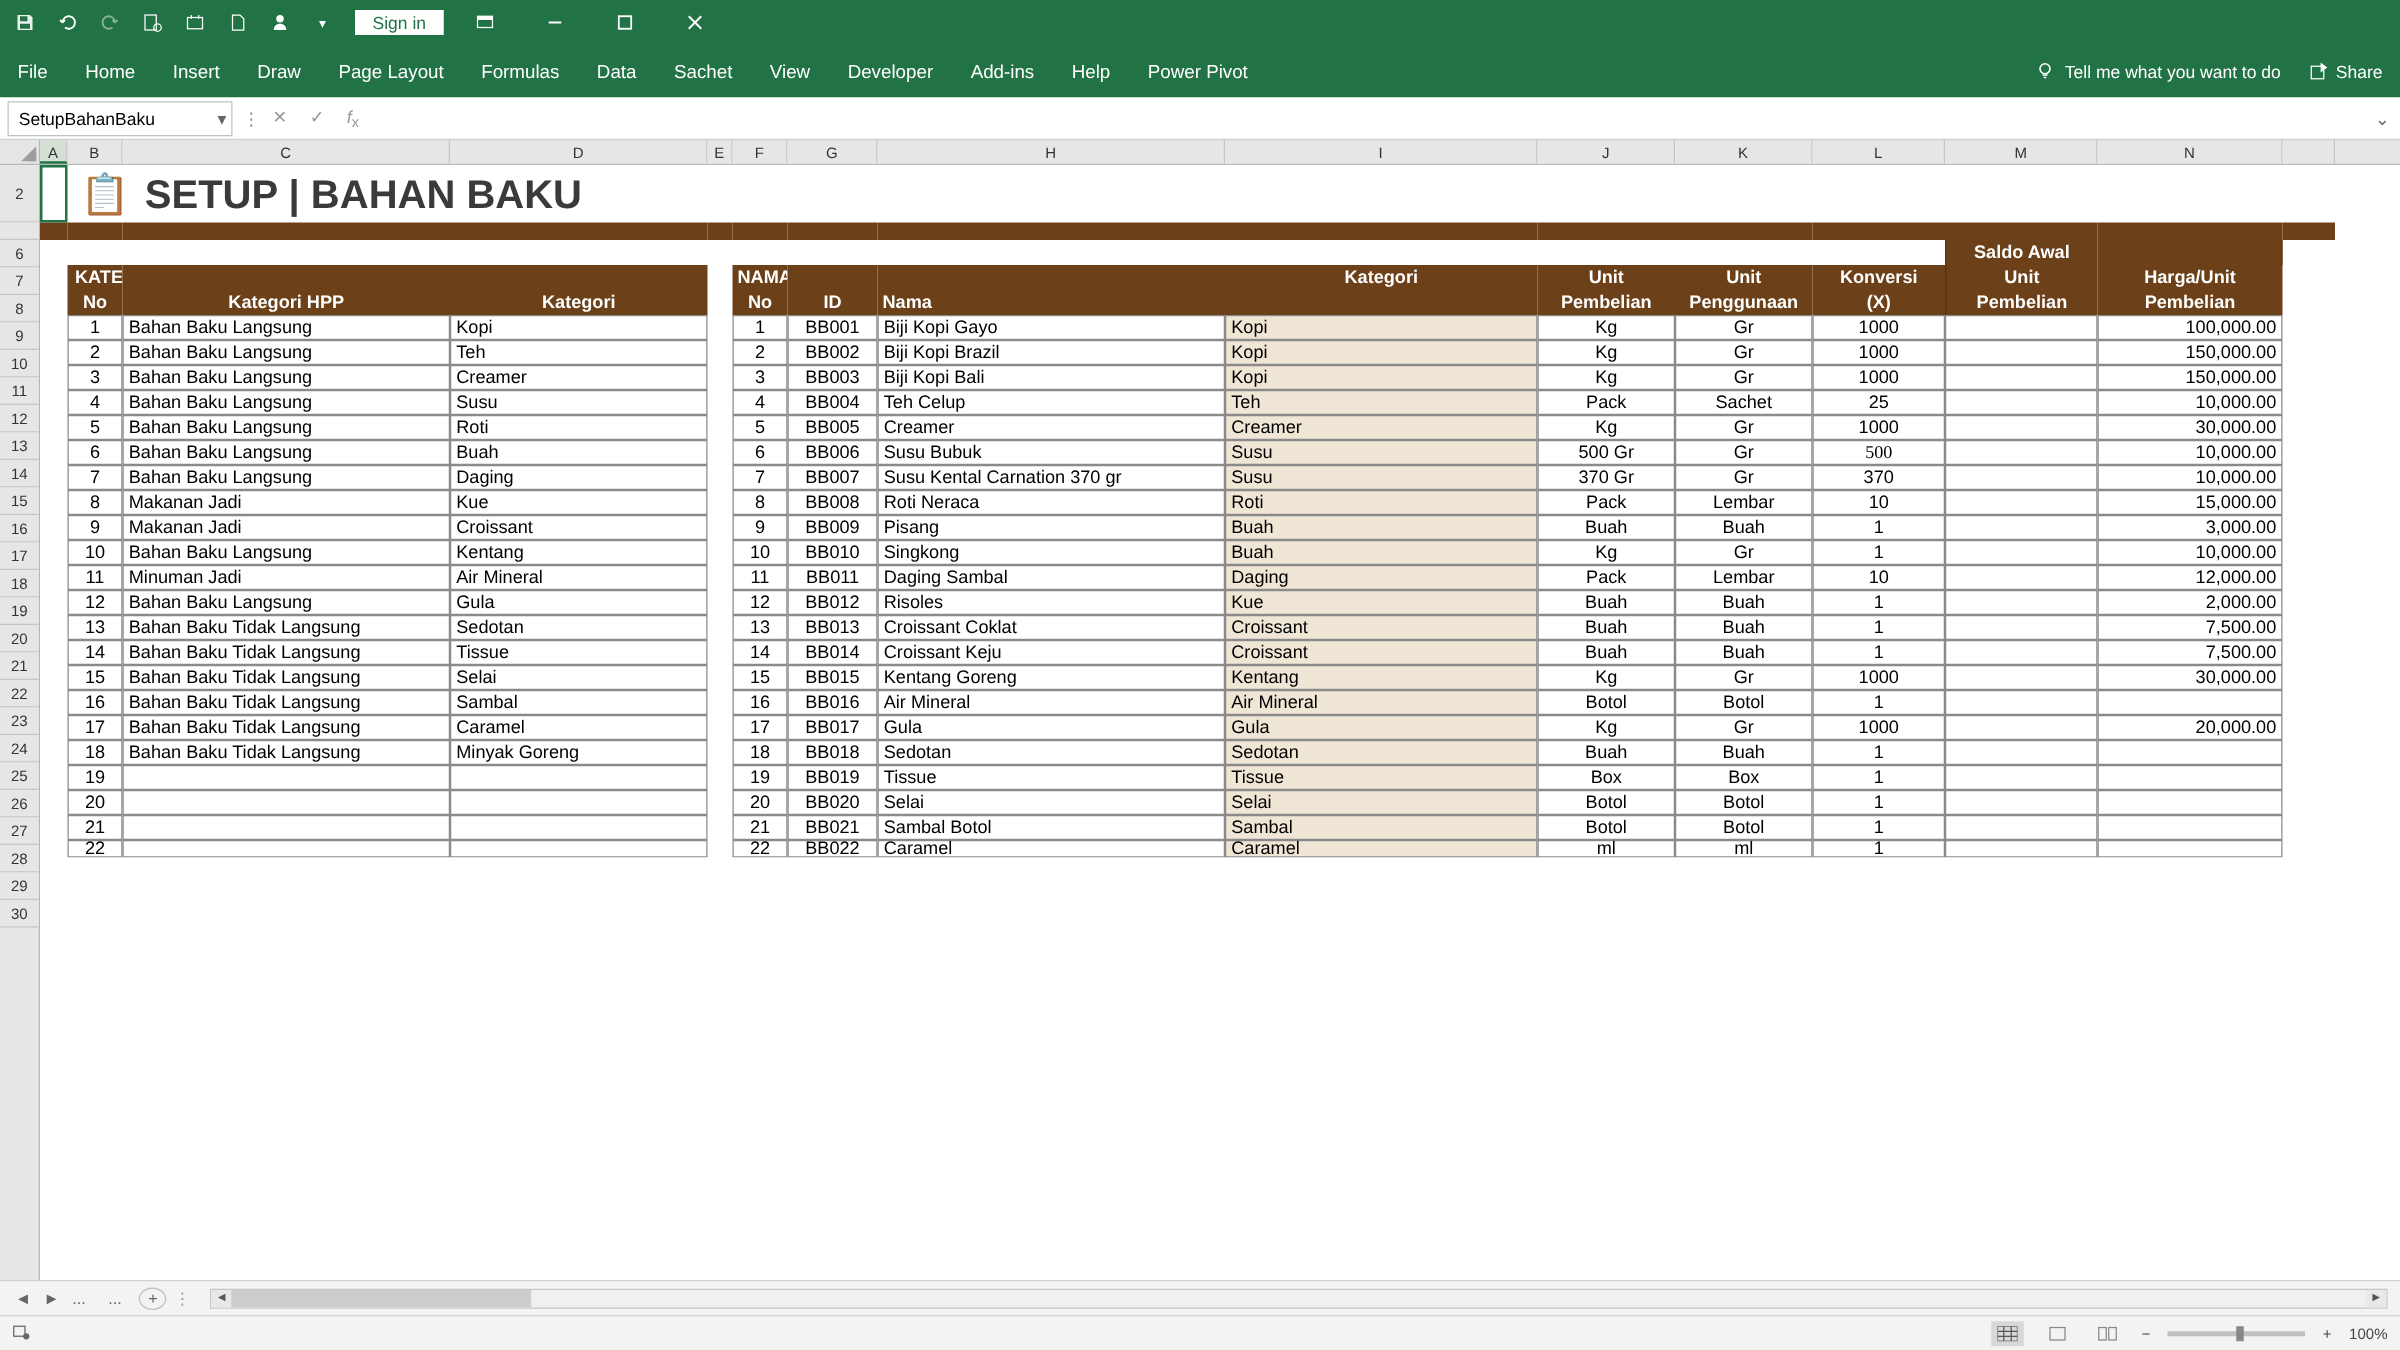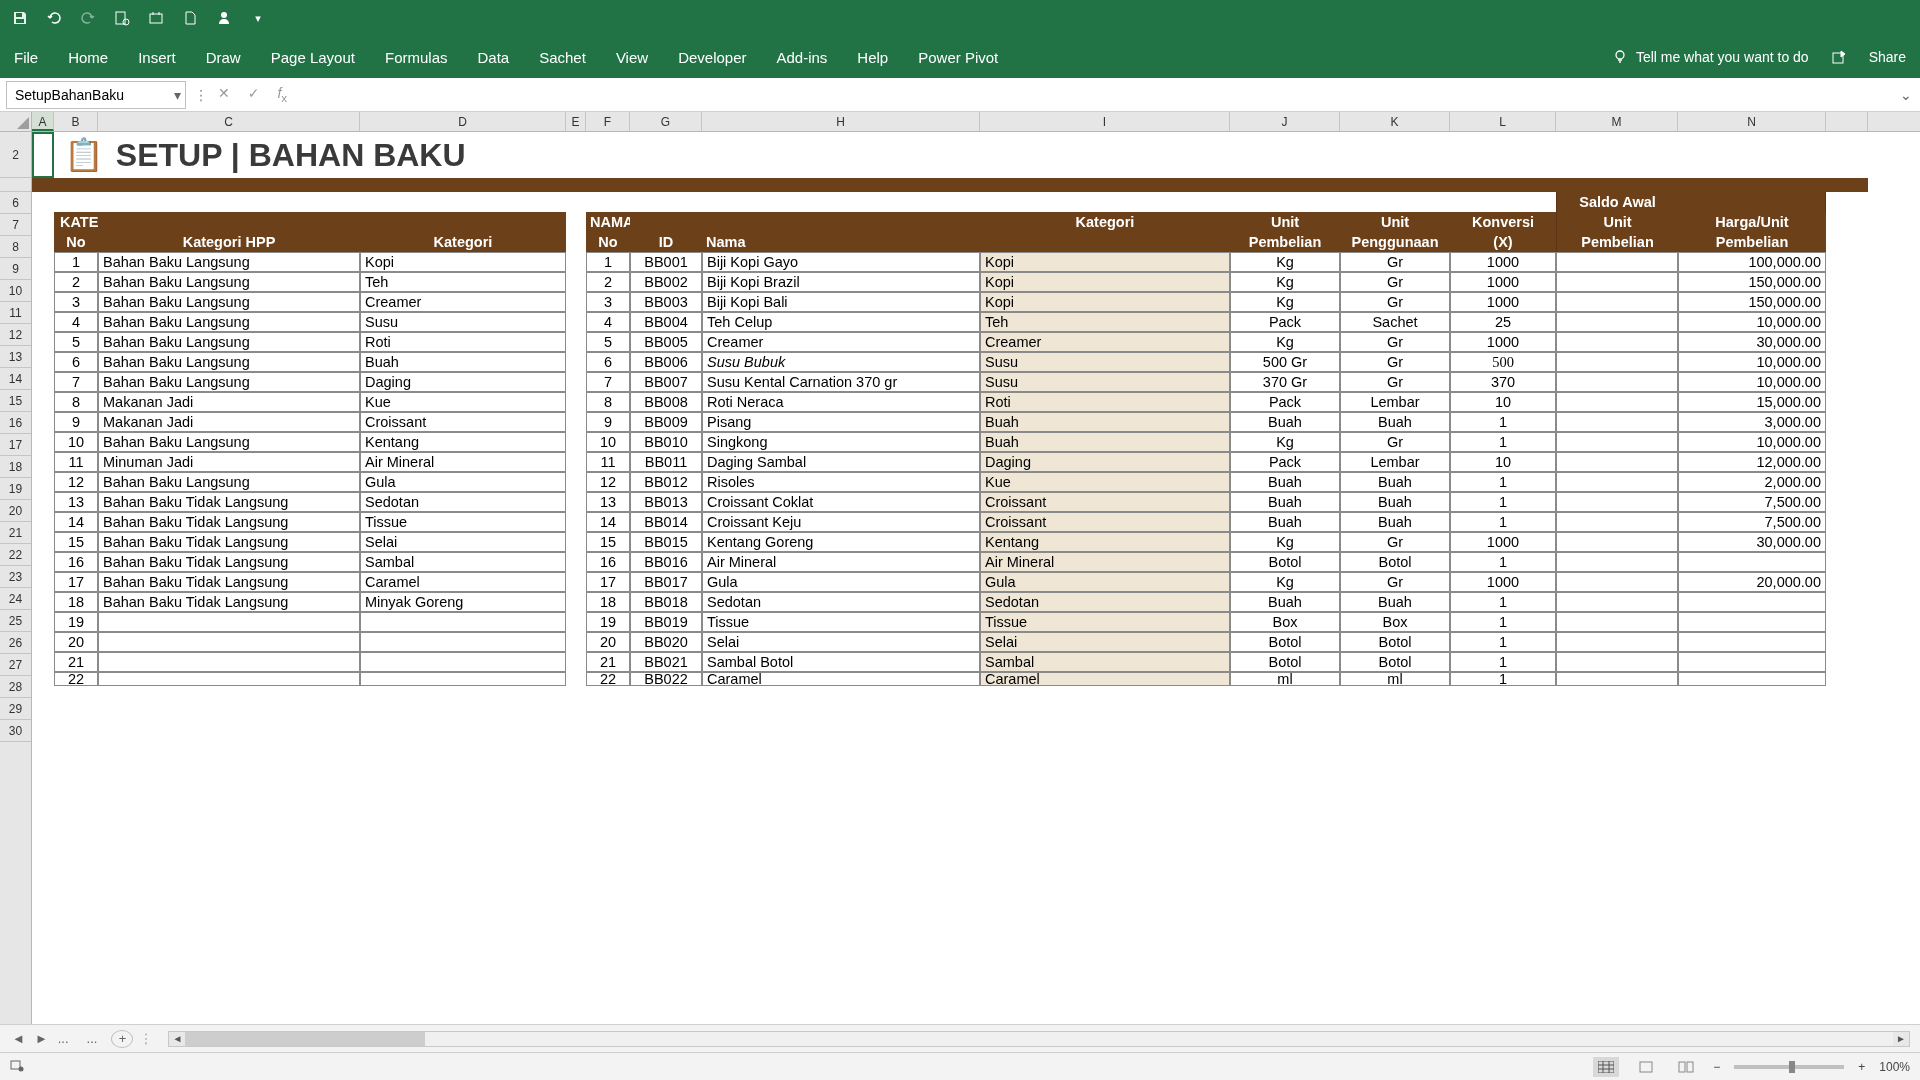--- a/index.html
+++ b/index.html
@@ -13,21 +13,21 @@
 .tb-right { display: flex; align-items: center; gap: 10px; padding: 0 6px; }
 .signin { background: #fff; color: #217346; padding: 2px 14px; font-size: 14px; cursor: pointer; }
 .win-btn { width: 46px; height: 36px; display: inline-flex; align-items: center; justify-content: center; cursor: pointer; }
 
 
 .ribbon { background: #217346; height: 42px; display: flex; align-items: center; color: #fff; padding: 0 14px; justify-content: space-between; }
 .ribbon-left { display: flex; align-items: center; gap: 30px; }
 .ribbon-tab { cursor: pointer; font-size: 15px; }
 .ribbon-right { display: flex; align-items: center; gap: 22px; }
 .lightbulb { display: inline-flex; align-items: center; gap: 8px; }
-.share { display: inline-flex; align-items: center; gap: 22px; }
+.share { display: inline-flex; align-items: center; gap: 6px; }
 
 
 .formula-row { height: 34px; border-bottom: 1px solid #d0d0d0; display: flex; align-items: center; background: #fff; }
 .namebox { width: 180px; height: 28px; margin-left: 6px; border: 1px solid #c0c0c0; background: #fff; display: flex; align-items: center; padding: 0 8px; position: relative; }
 .namebox-dd { position: absolute; right: 4px; cursor: pointer; color: #666; }
 .fx-sep { width: 12px; text-align: center; color: #888; margin-left: 8px; }
 .fx-btns { display: flex; gap: 18px; margin-left: 12px; color: #999; }
 .fx-input { flex: 1; height: 28px; border: none; padding: 0 8px; outline: none; }
 .fx-expand { width: 20px; color: #666; cursor: pointer; }
 
@@ -121,20 +121,45 @@
           <path fill="none" stroke="#fff" d="M4 2h6l3 3v9H4z"></path>
         </svg>
       </span>
     <span class="tb-icon">
         <svg width="16" height="16" viewBox="0 0 16 16">
           <circle cx="8" cy="5" r="3" fill="#fff"></circle>
           <path fill="#fff" d="M3 14c0-3 2-5 5-5s5 2 5 5z"></path>
         </svg>
       </span>
     <span class="tb-icon" style="font-size:11px;color:#fff">▾</span>
+  </div>
+  <div class="tb-right">
+    <span class="signin">Sign in</span>
+    <span class="win-btn">
+        <svg width="14" height="14" viewBox="0 0 14 14">
+          <rect x="1" y="2" width="12" height="9" fill="none" stroke="#fff"></rect>
+          <rect x="1" y="2" width="12" height="3" fill="#fff"></rect>
+        </svg>
+      </span>
+    <span class="win-btn">
+        <svg width="12" height="12">
+          <line x1="1" y1="6" x2="11" y2="6" stroke="#fff" stroke-width="1.5"></line>
+        </svg>
+      </span>
+    <span class="win-btn">
+        <svg width="12" height="12">
+          <rect x="1" y="1" width="10" height="10" fill="none" stroke="#fff" stroke-width="1.5"></rect>
+        </svg>
+      </span>
+    <span class="win-btn">
+        <svg width="12" height="12">
+          <line x1="1" y1="1" x2="11" y2="11" stroke="#fff" stroke-width="1.5"></line>
+          <line x1="11" y1="1" x2="1" y2="11" stroke="#fff" stroke-width="1.5"></line>
+        </svg>
+      </span>
   </div>
 </div>
 
 <div class="ribbon">
   <div class="ribbon-left" id="ribbon-left">
       <span class="ribbon-tab">File</span>
       <span class="ribbon-tab">Home</span>
       <span class="ribbon-tab">Insert</span>
       <span class="ribbon-tab">Draw</span>
       <span class="ribbon-tab">Page Layout</span>
@@ -406,21 +431,21 @@
           <div class="cell wO" style="border: none;"></div>
         </div>
         <div class="cell-row ">
           <div class="cell wA" style="border: none;"></div>
           <div class="cell wB center" style="border: 1px solid rgb(138, 138, 138);">6</div>
           <div class="cell wC" style="border: 1px solid rgb(138, 138, 138);">Bahan Baku Langsung</div>
           <div class="cell wD" style="border: 1px solid rgb(138, 138, 138);">Buah</div>
           <div class="cell wE" style="border: none;"></div>
           <div class="cell wF center" style="border: 1px solid rgb(138, 138, 138);">6</div>
           <div class="cell wG center" style="border: 1px solid rgb(138, 138, 138);">BB006</div>
-          <div class="cell wH" style="border: 1px solid rgb(138, 138, 138); font-style: italic;">Susu Bubuk</div>
+          <div class="cell wH" style="border: 1px solid rgb(138, 138, 138);">Susu Bubuk</div>
           <div class="cell wI kat-cell" style="border: 1px solid rgb(138, 138, 138);">Susu</div>
           <div class="cell wJ center" style="border: 1px solid rgb(138, 138, 138);">500 Gr</div>
           <div class="cell wK center" style="border: 1px solid rgb(138, 138, 138);">Gr</div>
           <div class="cell wL center" style="border: 1px solid rgb(138, 138, 138); font-family: Liberation Serif, serif;">500</div>
           <div class="cell wM right" style="border: 1px solid rgb(138, 138, 138);"></div>
           <div class="cell wN right" style="border: 1px solid rgb(138, 138, 138);">10,000.00</div>
           <div class="cell wO" style="border: none;"></div>
         </div>
         <div class="cell-row ">
           <div class="cell wA" style="border: none;"></div>

